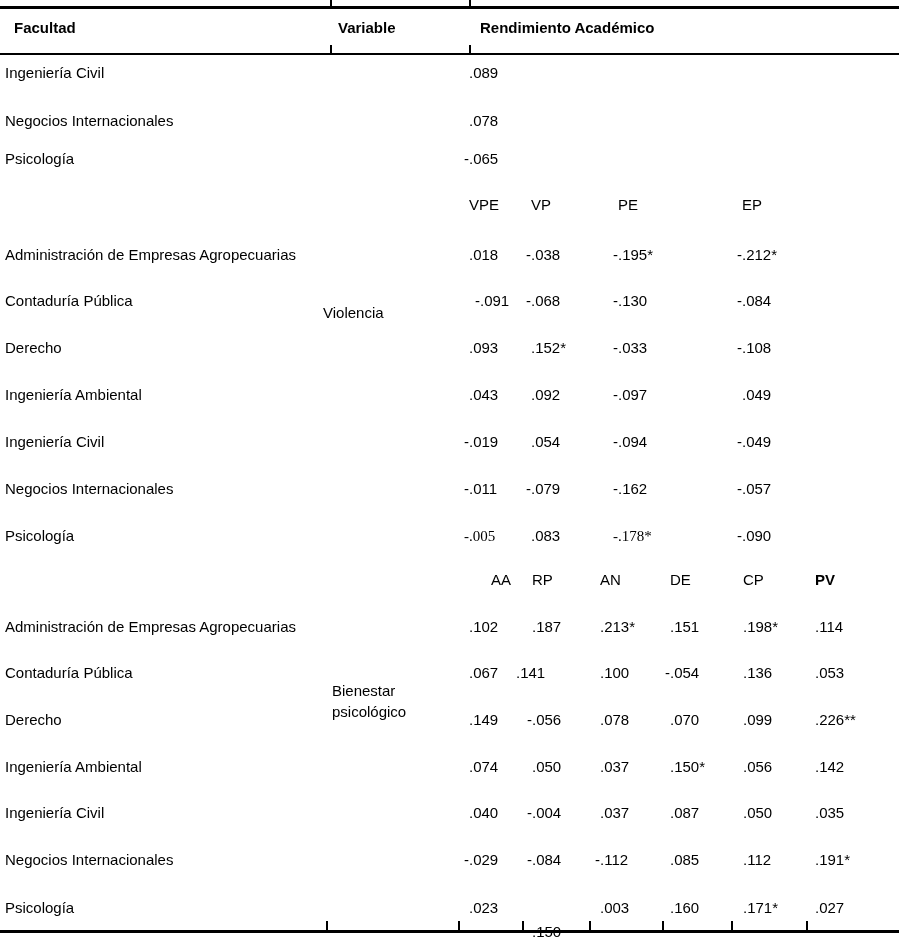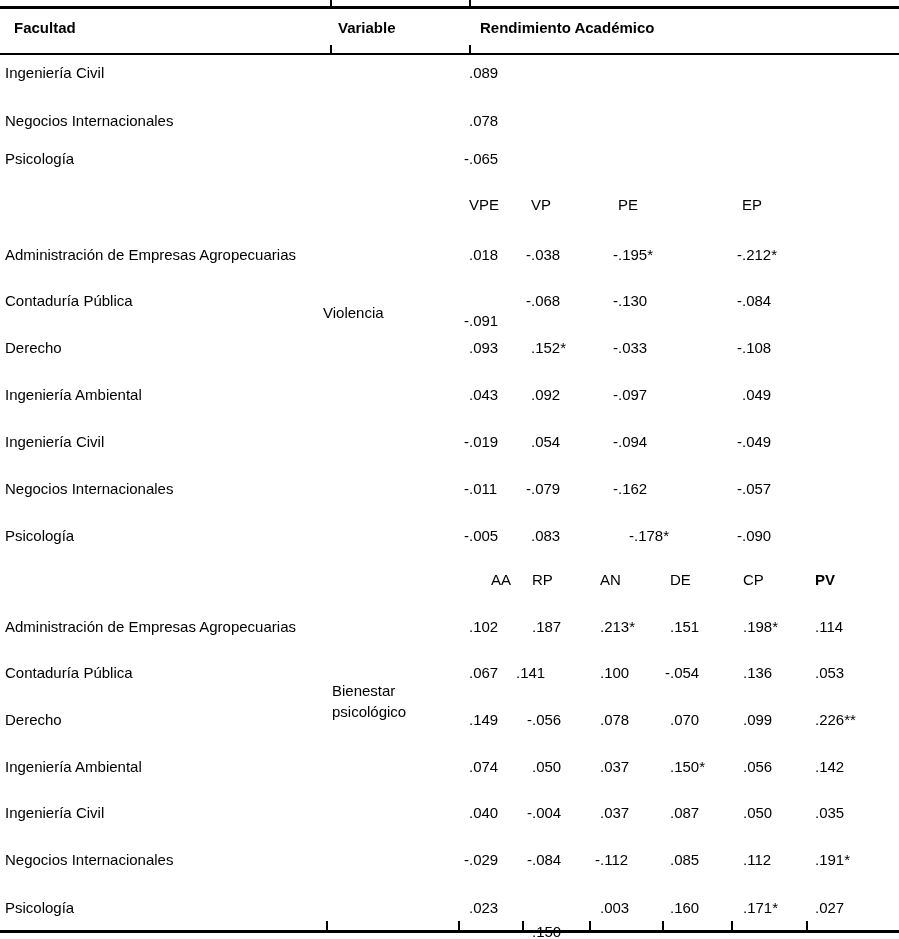--- a/index.html
+++ b/index.html
@@ -79,21 +79,21 @@
       </div>
       <div class="row" style="top: 243px;">
         <span style="left: 5px;">Administración de Empresas Agropecuarias</span>
         <span style="left: 469px;">.018</span>
         <span class="neg" style="left: 531px;">-.038</span>
         <span class="neg" style="left: 618px;">-.195*</span>
         <span class="neg" style="left: 742px;">-.212*</span>
       </div>
       <div class="row" style="top: 289px;">
         <span style="left: 5px;">Contaduría Pública</span>
-        <span class="neg" style="left: 469px; margin-top: 20px;">-.091</span>
+        <span class="neg" style="left: 480px;">-.091</span>
         <span class="neg" style="left: 531px;">-.068</span>
         <span class="neg" style="left: 618px;">-.130</span>
         <span class="neg" style="left: 742px;">-.084</span>
       </div>
       <div class="row" style="top: 336px;">
         <span style="left: 5px;">Derecho</span>
         <span style="left: 469px;">.093</span>
         <span style="left: 531px;">.152*</span>
         <span class="neg" style="left: 618px;">-.033</span>
         <span class="neg" style="left: 742px;">-.108</span>
@@ -114,23 +114,23 @@
       </div>
       <div class="row" style="top: 477px;">
         <span style="left: 5px;">Negocios Internacionales</span>
         <span class="neg" style="left: 469px;">-.011</span>
         <span class="neg" style="left: 531px;">-.079</span>
         <span class="neg" style="left: 618px;">-.162</span>
         <span class="neg" style="left: 742px;">-.057</span>
       </div>
       <div class="row" style="top: 524px;">
         <span style="left: 5px;">Psicología</span>
-        <span class="neg" style="left: 469px;">-.005</span>
+        <span class="neg" style="left: 469px; font-family: Liberation Serif, serif;">-.005</span>
         <span style="left: 531px;">.083</span>
-        <span class="neg" style="left: 634px;">-.178*</span>
+        <span class="neg" style="left: 618px; font-family: Liberation Serif, serif;">-.178*</span>
         <span class="neg" style="left: 742px;">-.090</span>
       </div>
       <div class="row" style="top: 568px;">
         <span style="left: 469px; margin-left: 22px;">AA</span>
         <span style="left: 532px;">RP</span>
         <span style="left: 600px;">AN</span>
         <span style="left: 670px;">DE</span>
         <span style="left: 743px;">CP</span>
         <span style="left: 815px; font-weight: bold;">PV</span>
       </div>

